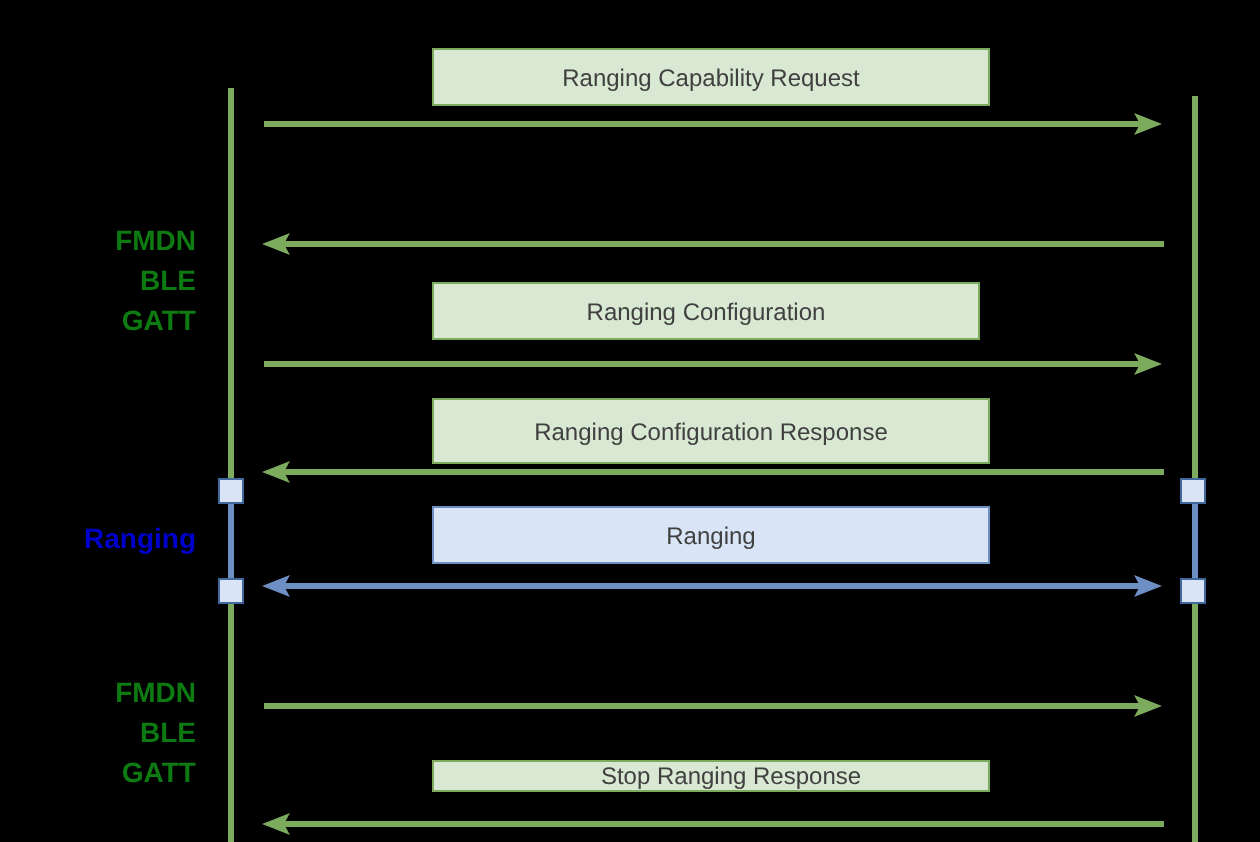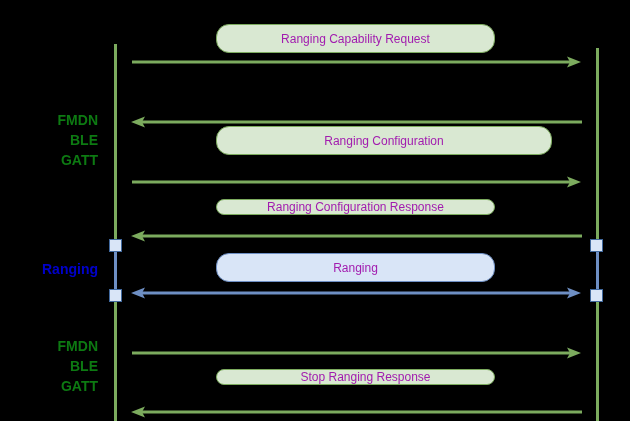--- a/index.html
+++ b/index.html
@@ -36,22 +36,21 @@
   .phase-label.blue  { color: #0000cc; }
 
   
   .msg-box {
     position: absolute;
     box-sizing: border-box;
     display: flex;
     align-items: center;
     justify-content: center;
     font-size: 12px;
-    color: #a21caf;
-    border-radius: 13px;
+    color: #404040;
   }
   .msg-box.green {
     background: #d9e8d2;
     border: 1px solid #7cab5e;
   }
   .msg-box.blue {
     background: #d9e5f7;
     border: 1px solid #6e8fc4;
   }
 
@@ -101,29 +100,29 @@
     </svg>
   </div>
 
   <div class="arrow" style="left:130px; top:114px; width:452px;">
     <svg width="452" height="16" viewBox="0 0 452 16">
       <line x1="9" y1="8" x2="452" y2="8" stroke="#7cab5e" stroke-width="3"></line>
       <path d="M 1 8 L 15 2.5 L 12 8 L 15 13.5 Z" fill="#7cab5e"></path>
     </svg>
   </div>
 
-  <div class="msg-box green" style="left:216px; top:126px; width:336px; height:29px;">Ranging Configuration</div>
+  <div class="msg-box green" style="left:216px; top:141px; width:274px; height:29px;">Ranging Configuration</div>
   <div class="arrow" style="left:130px; top:174px; width:452px;">
     <svg width="452" height="16" viewBox="0 0 452 16">
       <line x1="2" y1="8" x2="443" y2="8" stroke="#7cab5e" stroke-width="3"></line>
       <path d="M 451 8 L 437 2.5 L 440 8 L 437 13.5 Z" fill="#7cab5e"></path>
     </svg>
   </div>
 
-  <div class="msg-box green" style="left:216px; top:199px; width:279px; height:16px;">Ranging Configuration Response</div>
+  <div class="msg-box green" style="left:216px; top:199px; width:279px; height:33px;">Ranging Configuration Response</div>
   <div class="arrow" style="left:130px; top:228px; width:452px;">
     <svg width="452" height="16" viewBox="0 0 452 16">
       <line x1="9" y1="8" x2="452" y2="8" stroke="#7cab5e" stroke-width="3"></line>
       <path d="M 1 8 L 15 2.5 L 12 8 L 15 13.5 Z" fill="#7cab5e"></path>
     </svg>
   </div>
 
   <div class="act-bar" style="left:114px; top:245px; height:50px;"></div>
   <div class="act-square" style="left:109px; top:239px;"></div>
   <div class="act-square" style="left:109px; top:289px;"></div>
@@ -141,21 +140,21 @@
     </svg>
   </div>
 
   <div class="arrow" style="left:130px; top:345px; width:452px;">
     <svg width="452" height="16" viewBox="0 0 452 16">
       <line x1="2" y1="8" x2="443" y2="8" stroke="#7cab5e" stroke-width="3"></line>
       <path d="M 451 8 L 437 2.5 L 440 8 L 437 13.5 Z" fill="#7cab5e"></path>
     </svg>
   </div>
 
-  <div class="msg-box green" style="left:216px; top:369px; width:279px; height:16px;padding-left:20px;">Stop Ranging Response</div>
+  <div class="msg-box green" style="left:216px; top:380px; width:279px; height:16px;padding-left:20px;">Stop Ranging Response</div>
   <div class="arrow" style="left:130px; top:404px; width:452px;">
     <svg width="452" height="16" viewBox="0 0 452 16">
       <line x1="9" y1="8" x2="452" y2="8" stroke="#7cab5e" stroke-width="3"></line>
       <path d="M 1 8 L 15 2.5 L 12 8 L 15 13.5 Z" fill="#7cab5e"></path>
     </svg>
   </div>
 
 </div>
 
 </body></html>

